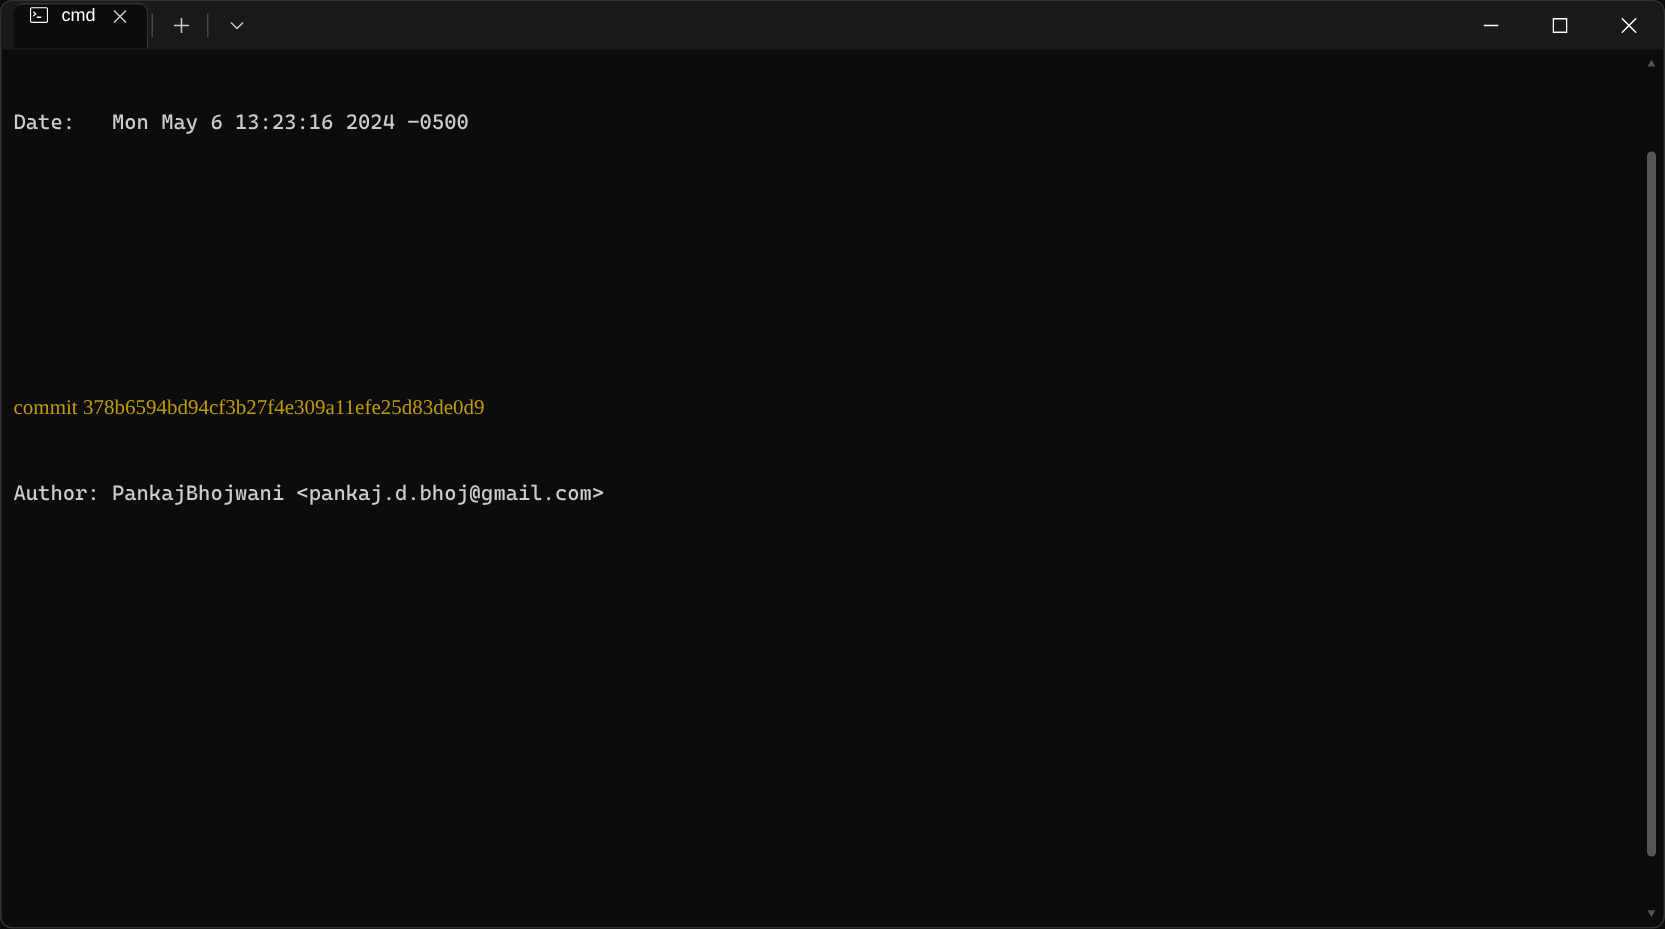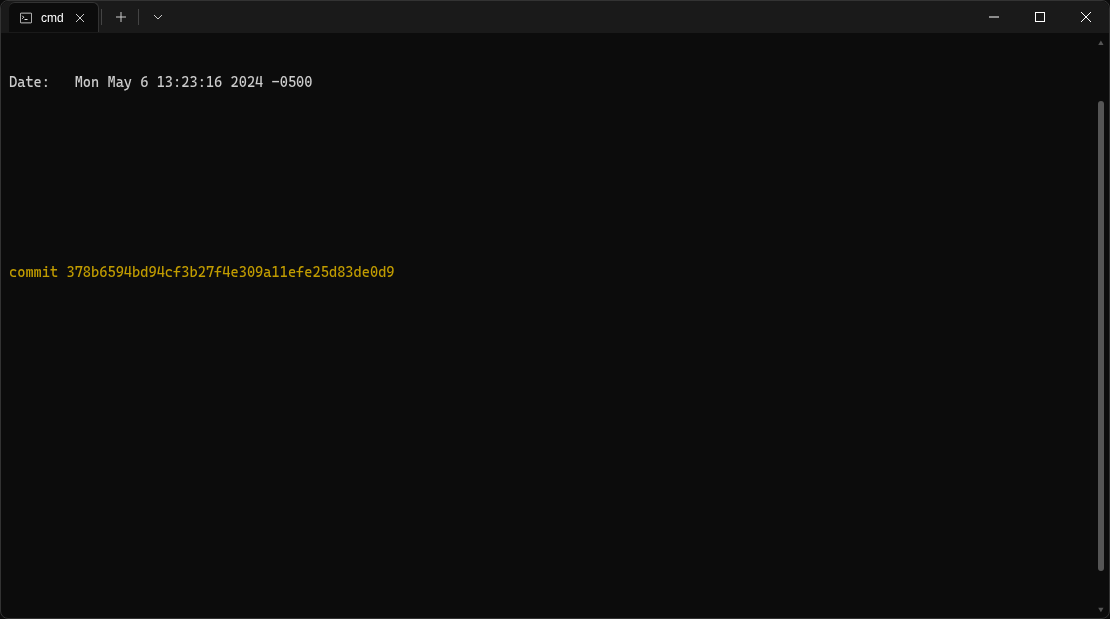--- a/index.html
+++ b/index.html
@@ -17,21 +17,21 @@
     
     .titlebar {
       display: flex;
       align-items: center;
       height: 32px;
       background: #1a1a1a;
       border-radius: 8px 8px 0 0;
     }
     .tab {
       display: flex;
-      align-items: center;
+      align-items: flex-start;
       padding: 0 10px;
       height: 30px;
       background: #0c0c0c;
       border-top: 1px solid #333;
       border-right: 1px solid #333;
       border-radius: 6px 6px 0 0;
       margin-left: 8px;
       gap: 8px;
       font-family: 'Segoe UI', sans-serif;
       font-size: 12px;
@@ -94,21 +94,21 @@
       position: relative;
       overflow: hidden;
     }
     .terminal {
       line-height: 19px;
       white-space: pre-wrap;
       word-break: break-all;
     }
     .line { white-space: pre-wrap; min-height: 19px;}
     .blank { height: 19px; }
-    .yellow { color: #c19c00; }
+    .yellow { color: #c19c00; font-family: Liberation Serif, serif; }
     .indent { padding-left: 4ch; }
 
     .scrollbar {
       position: absolute;
       right: 2px;
       top: 4px;
       bottom: 4px;
       width: 12px;
     }
     .sb-body {
@@ -184,20 +184,21 @@
   </div>
 </div>
 
 <div class="terminal-wrap">
   <div class="terminal">
     <div class="line">Date:   Mon May 6 13:23:16 2024 -0500</div>
     <div class="blank"></div>
     <div class="blank"></div>
 
     <div class="line"><span class="yellow">commit </span><span class="yellow">378b6594bd94cf3b27f4e309a11efe25d83de0d9</span></div>
+    <div class="line">Author: PankajBhojwani &lt;pankaj.d.bhoj@gmail.com&gt;</div>
     <div class="blank"></div>
     <div class="blank"></div>
     
     
 
     
     
     
     
     

